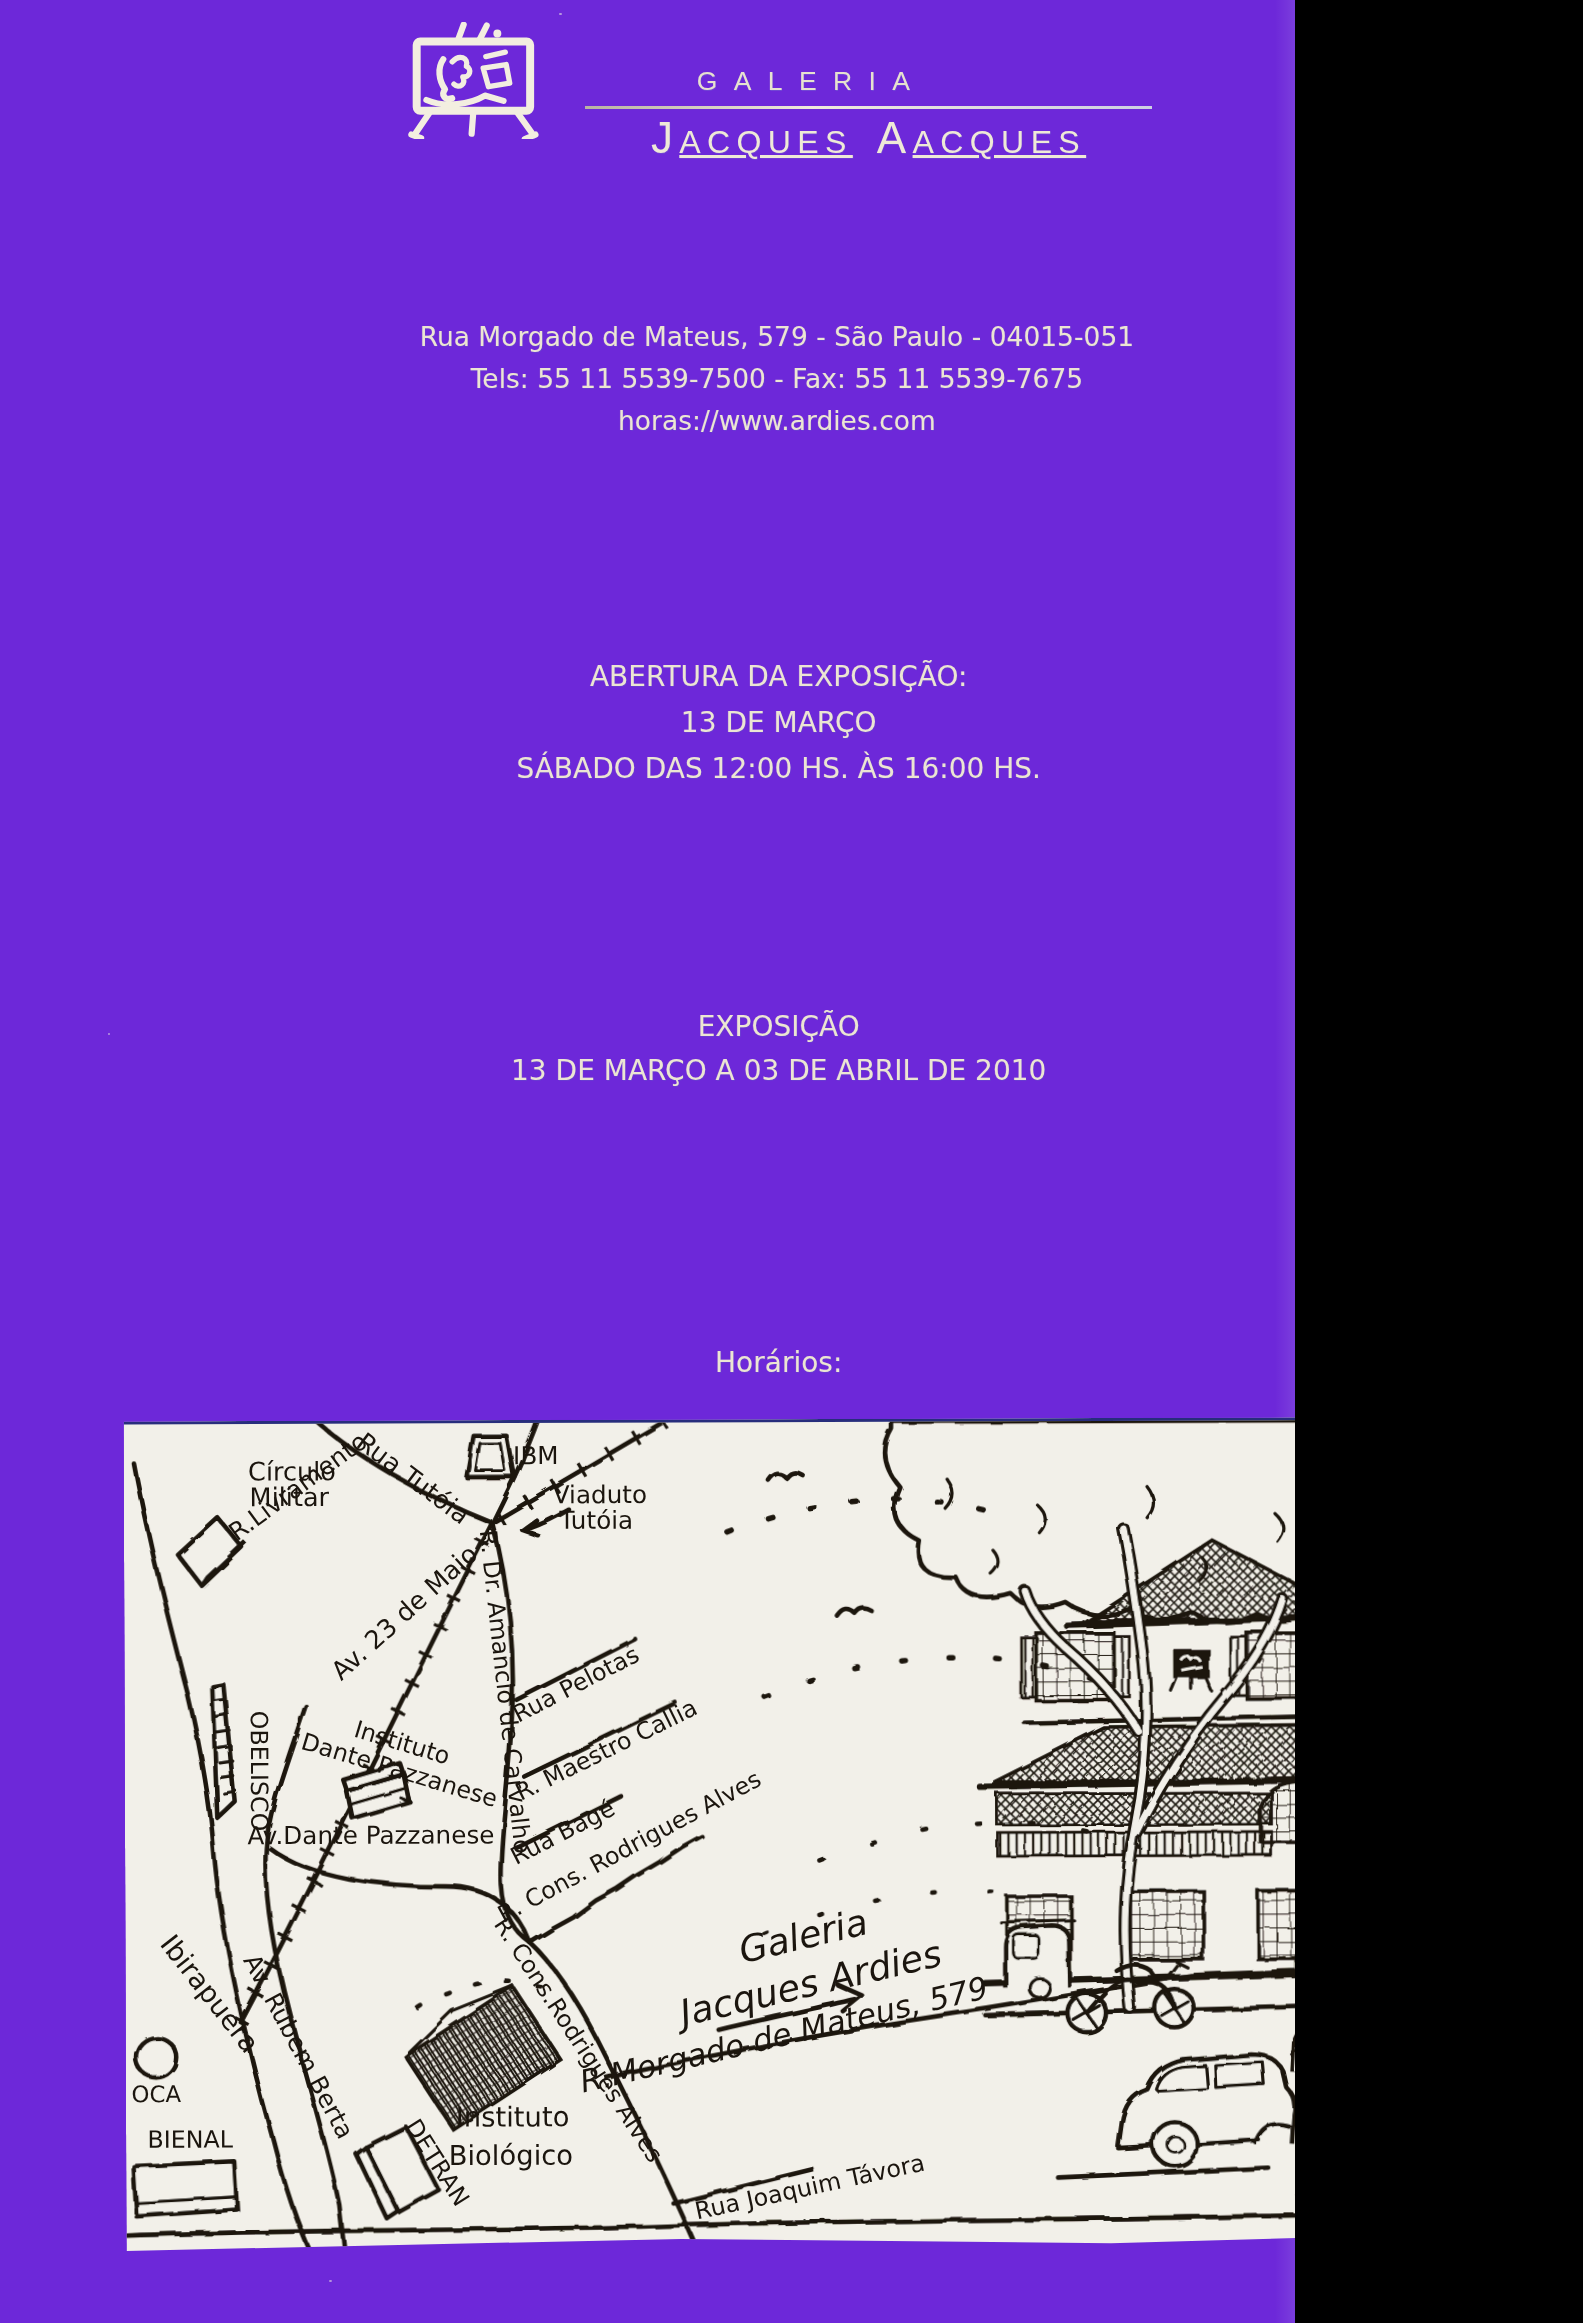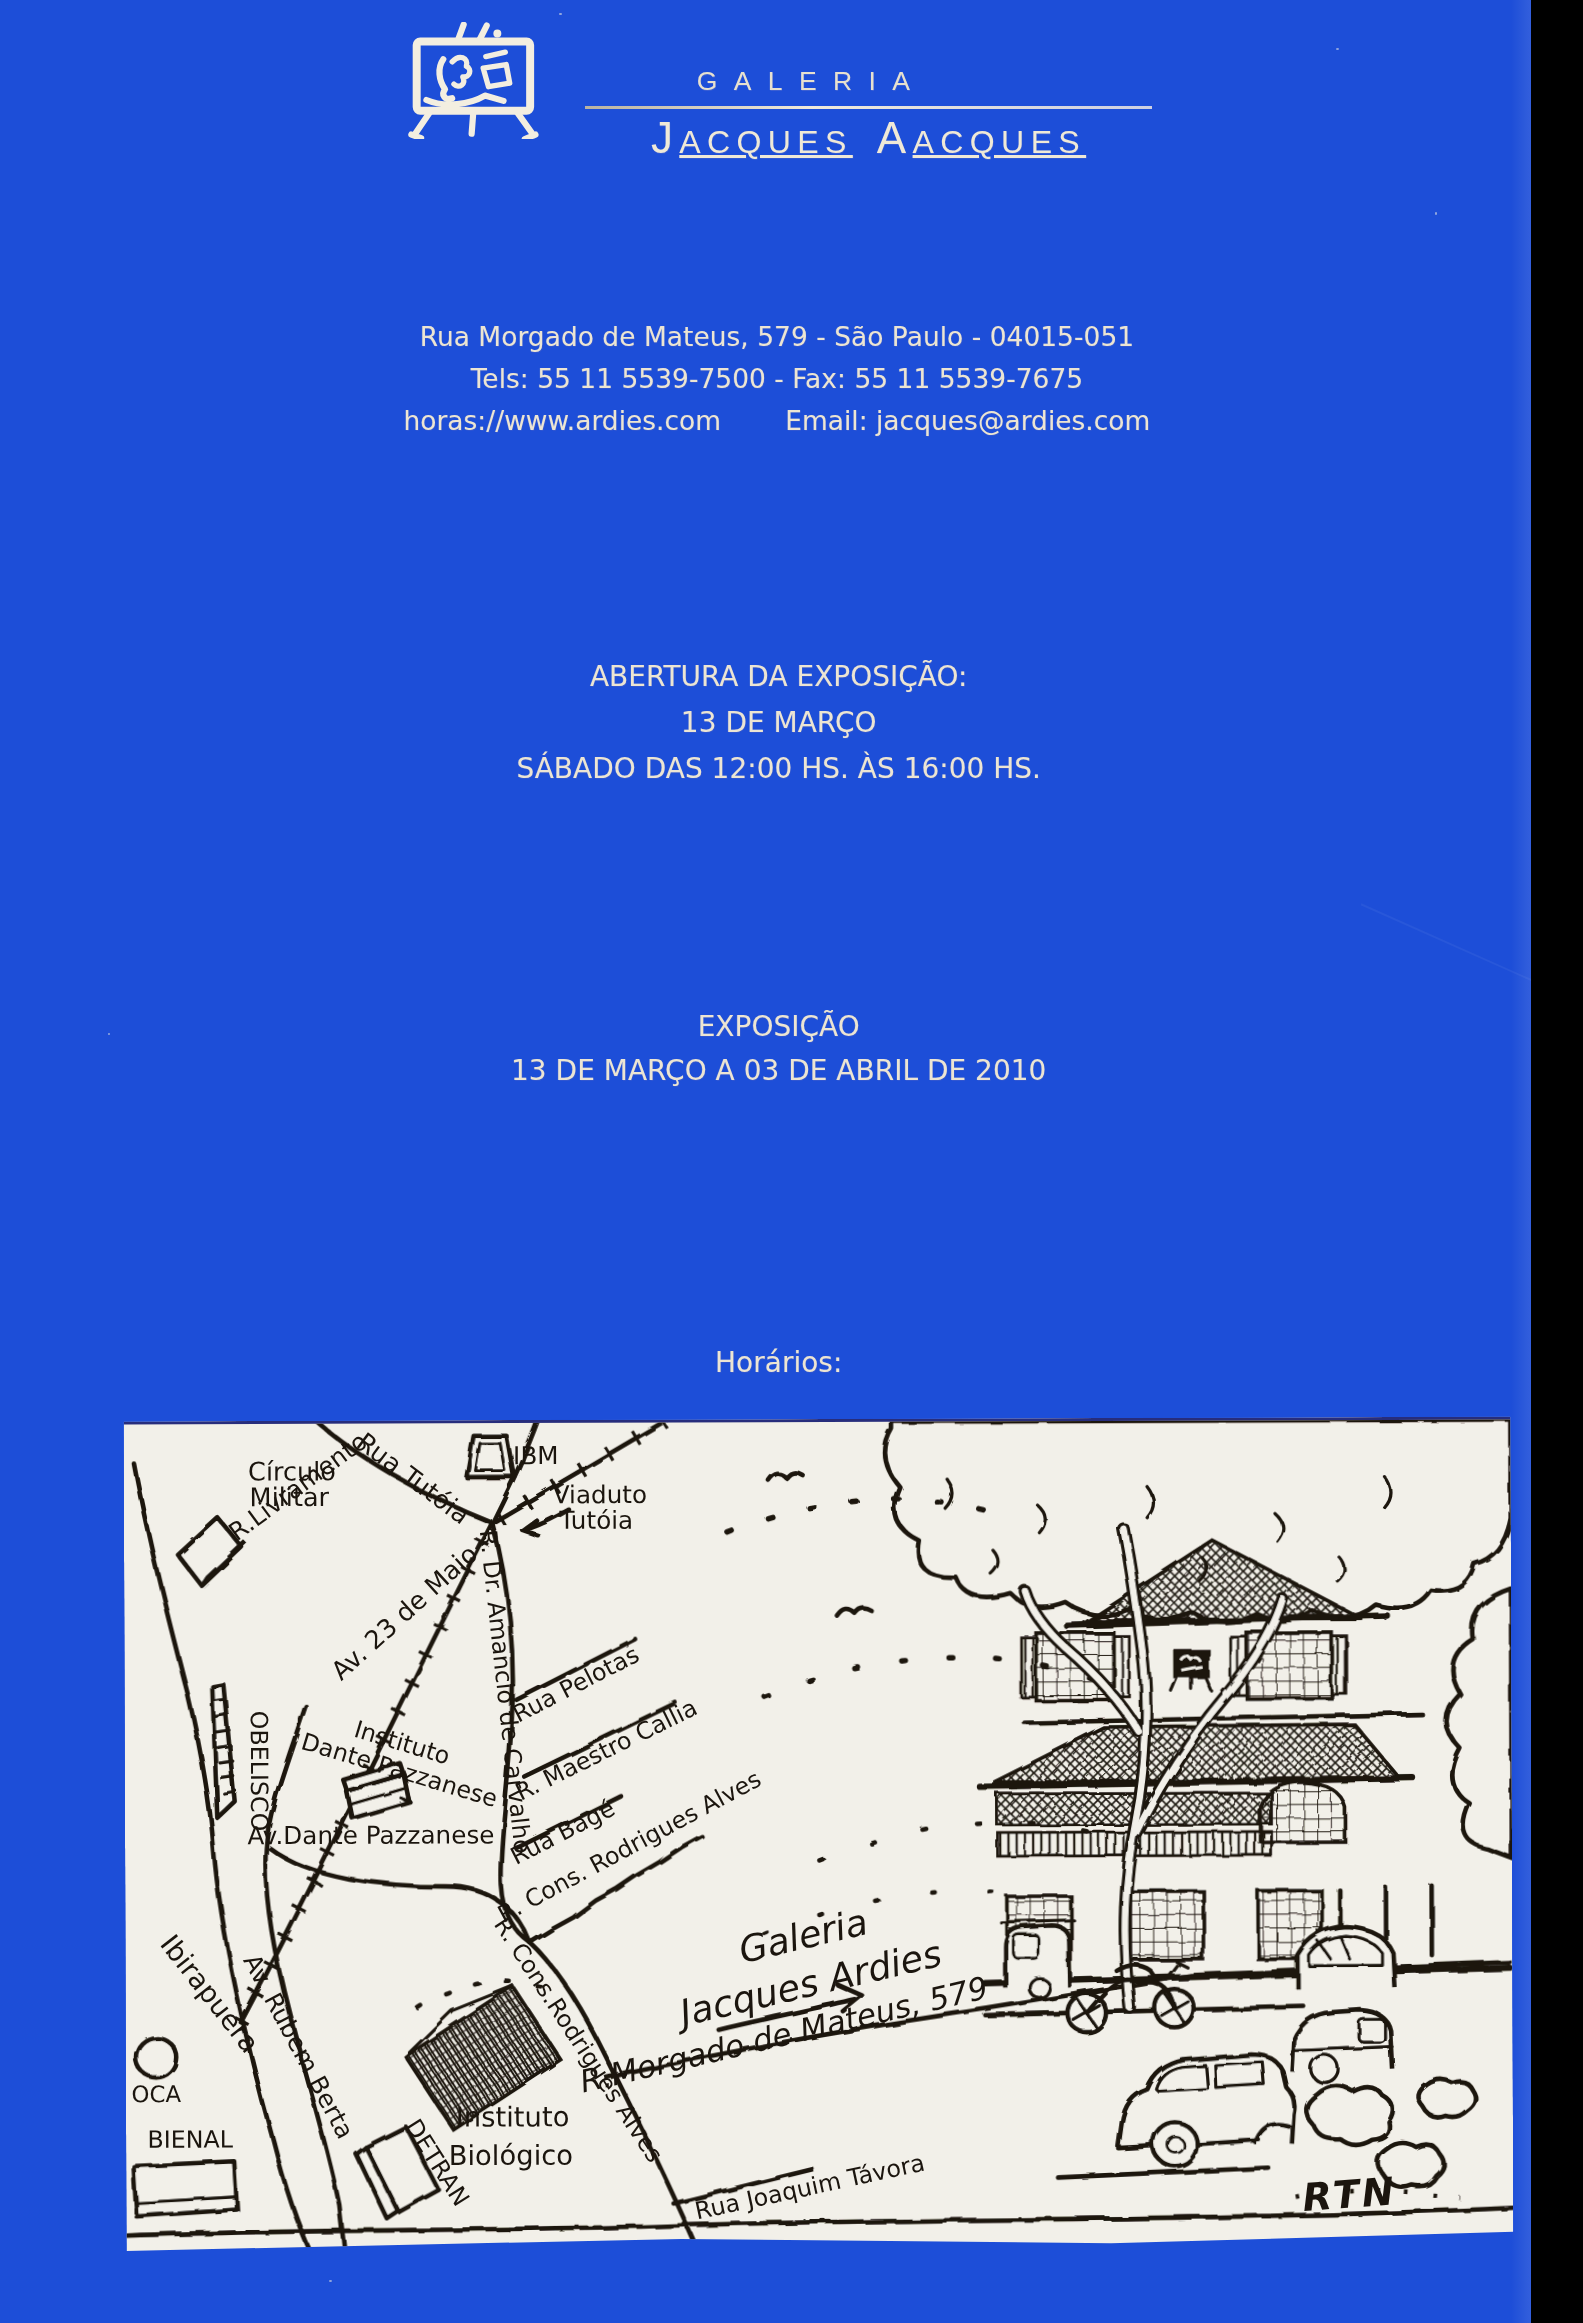--- a/index.html
+++ b/index.html
@@ -1,16 +1,16 @@
 <!DOCTYPE html>
 <html style="font-size:14.6px"><head>
 <meta charset="utf-8">
 <style>
   html,body{margin:0;padding:0;background:#000;}
-  .page{position:relative;width:1531px;height:2324px;background:#1d4ed8;overflow:hidden;
+  .page{position:relative;width:1295px;height:2324px;background:#6d28d9;overflow:hidden;
         font-family:"DejaVu Sans",sans-serif;color:#ece5d3;}
   
   .edge-strip{position:absolute;right:0;top:0;width:20px;height:100%;
       background:linear-gradient(to right, rgba(255,255,255,0) 0%, rgba(255,255,255,0.07) 70%, rgba(210,215,255,0.12) 100%);}
   .speck{position:absolute;background:rgba(240,238,225,0.55);border-radius:50%;}
   .scratch{position:absolute;background:rgba(255,255,255,0.05);transform-origin:center;}
 
   
   .logo{position:absolute;left:400px;top:22px;width:161px;height:117px;}
   .brand{position:absolute;left:585px;top:66px;width:567px;text-align:center;}
@@ -89,21 +89,20 @@
           <span class="rest">ACQUES</span>
         </span>
     </div>
   </div>
 
   <div class="tblock contact">
     <div>Rua Morgado de Mateus, 579 - São Paulo - 04015-051</div>
     <div>Tels: 55 11 5539-7500 - Fax: 55 11 5539-7675</div>
     <div class="row3">
       <span>horas://www.ardies.com</span>
-      <span>Email: jacques@ardies.com</span>
     </div>
   </div>
 
   <div class="tblock opening">
     <div>ABERTURA DA EXPOSIÇÃO:</div>
     <div>13 DE MARÇO</div>
     <div>SÁBADO DAS 12:00 HS. ÀS 16:00 HS.</div>
   </div>
 
   <div class="tblock exhibition">

